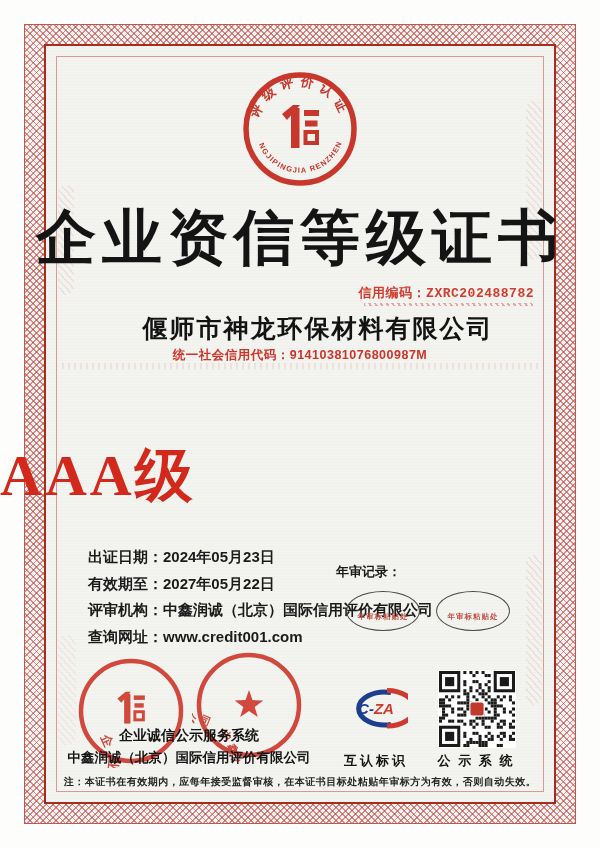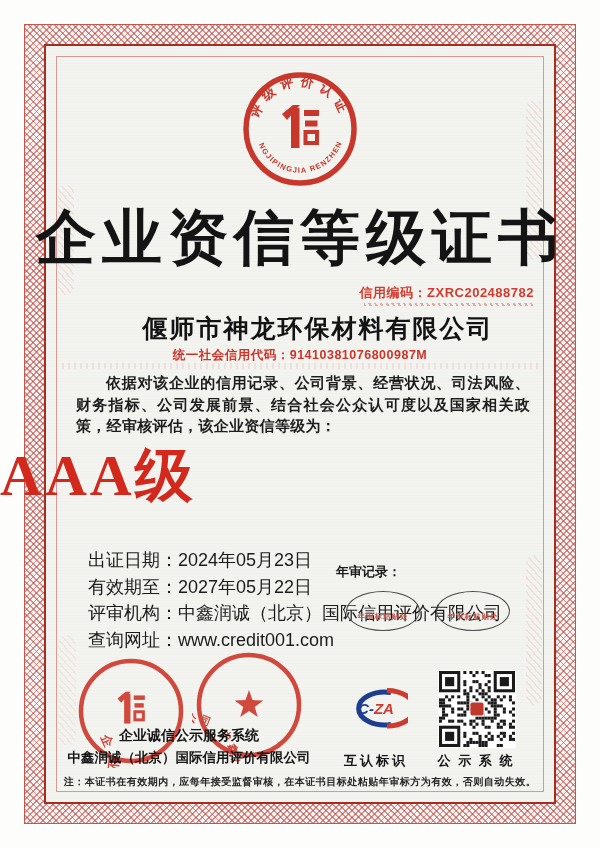--- a/index.html
+++ b/index.html
@@ -20,37 +20,37 @@
   .wm2{right:58px;top:100px;width:16px;height:160px;}
   .wm3{right:58px;top:555px;width:16px;height:150px;}
   .wm4{left:58px;top:635px;width:18px;height:110px;opacity:.3;}
   
   .emblem{position:absolute;left:241px;top:70px;width:118px;height:118px;}
   .title{position:absolute;left:0;right:0;top:198px;text-align:center;
          font-size:60px;font-weight:900;letter-spacing:6px;color:#141414;}
   .subtitle{position:absolute;left:0;right:0;top:257px;text-align:center;
          font-size:15px;font-weight:700;letter-spacing:4px;color:#1d1d1d;}
   .credit-code{position:absolute;right:66px;top:284px;font-size:13px;font-weight:700;
-         color:#d23b2e;letter-spacing:.5px;}
+         color:#d23b2e;letter-spacing:.5px;font-family:Liberation Mono, monospace;}
   .credit-underline{position:absolute;right:66px;top:303px;width:170px;height:3px;opacity:.55;
          background:repeating-linear-gradient(60deg, rgba(210,70,60,.8) 0 2px, transparent 2px 5px);}
   .company{position:absolute;left:0;right:0;top:312px;text-align:center;
          font-size:25px;font-weight:900;letter-spacing:2px;color:#131313;padding-left:36px;}
   .uscc{position:absolute;left:0;right:0;top:347px;text-align:center;
          font-size:12.5px;font-weight:700;color:#cf3429;letter-spacing:.5px;}
   .sep-band{position:absolute;left:62px;right:62px;top:363px;height:6px;opacity:.5;
          background:repeating-linear-gradient(90deg, rgba(205,95,85,.25) 0 2px, transparent 2px 6px);}
   .body-par{position:absolute;left:76px;right:70px;top:372px;font-size:15px;font-weight:700;
          line-height:21.5px;color:#1d1d1d;text-align:justify;text-indent:2em;letter-spacing:.3px;}
   .rating{position:absolute;left:0;right:0;top:437px;text-align:left;
          font-family:"Liberation Serif","DejaVu Serif",serif;
          font-size:58px;font-weight:900;color:#d3291c;letter-spacing:3px;}
   
   .info{position:absolute;left:88px;top:548px;}
-  .info-row{height:26.5px;font-size:18px;font-weight:400;color:#1b1b1b;white-space:nowrap;}
+  .info-row{height:26.5px;font-size:15px;font-weight:700;color:#1b1b1b;white-space:nowrap;}
   .ar-label{position:absolute;left:336px;top:563px;font-size:13px;font-weight:700;color:#1b1b1b;}
   .sticker{position:absolute;top:591px;width:72px;height:38px;border:1px solid #4a4a4a;
         border-radius:50%;display:flex;align-items:center;justify-content:center;}
   .sticker span{font-size:7.5px;color:#c0544a;letter-spacing:1px;font-weight:700;margin-top:11px;}
   .st1{left:346px;} .st2{left:436px;}
   
   .seal{position:absolute;width:114px;height:114px;opacity:.92;}
   .seal1{left:74px;top:654px;} .seal2{left:192px;top:648px;}
   .org-lines{position:absolute;left:50px;width:278px;top:727px;text-align:center;z-index:5;}
   .org1{font-size:14px;font-weight:700;color:#161616;white-space:nowrap;}
@@ -99,21 +99,20 @@
   </svg>
 
   <div class="title">企业资信等级证书</div>
   <div class="credit-code"><span>信用编码：</span><span>ZXRC202488782</span></div>
   <div class="credit-underline"></div>
 
   <div class="company">偃师市神龙环保材料有限公司</div>
   <div class="uscc">统一社会信用代码：91410381076800987M</div>
   <div class="sep-band"></div>
 
-  <div class="body-par">依据对该企业的信用记录、公司背景、经营状况、司法风险、财务指标、公司发展前景、结合社会公众认可度以及国家相关政策，经审核评估，该企业资信等级为：</div>
   <div class="rating">AAA级</div>
 
   <div class="info">
     <div class="info-row"><span>出证日期：</span><span>2024年05月23日</span></div>
     <div class="info-row"><span>有效期至：</span><span>2027年05月22日</span></div>
     <div class="info-row"><span>评审机构：</span><span>中鑫润诚（北京）国际信用评价有限公司</span></div>
     <div class="info-row"><span>查询网址：</span><span>www.credit001.com</span></div>
   </div>
 
   <div class="ar-label">年审记录：</div>

